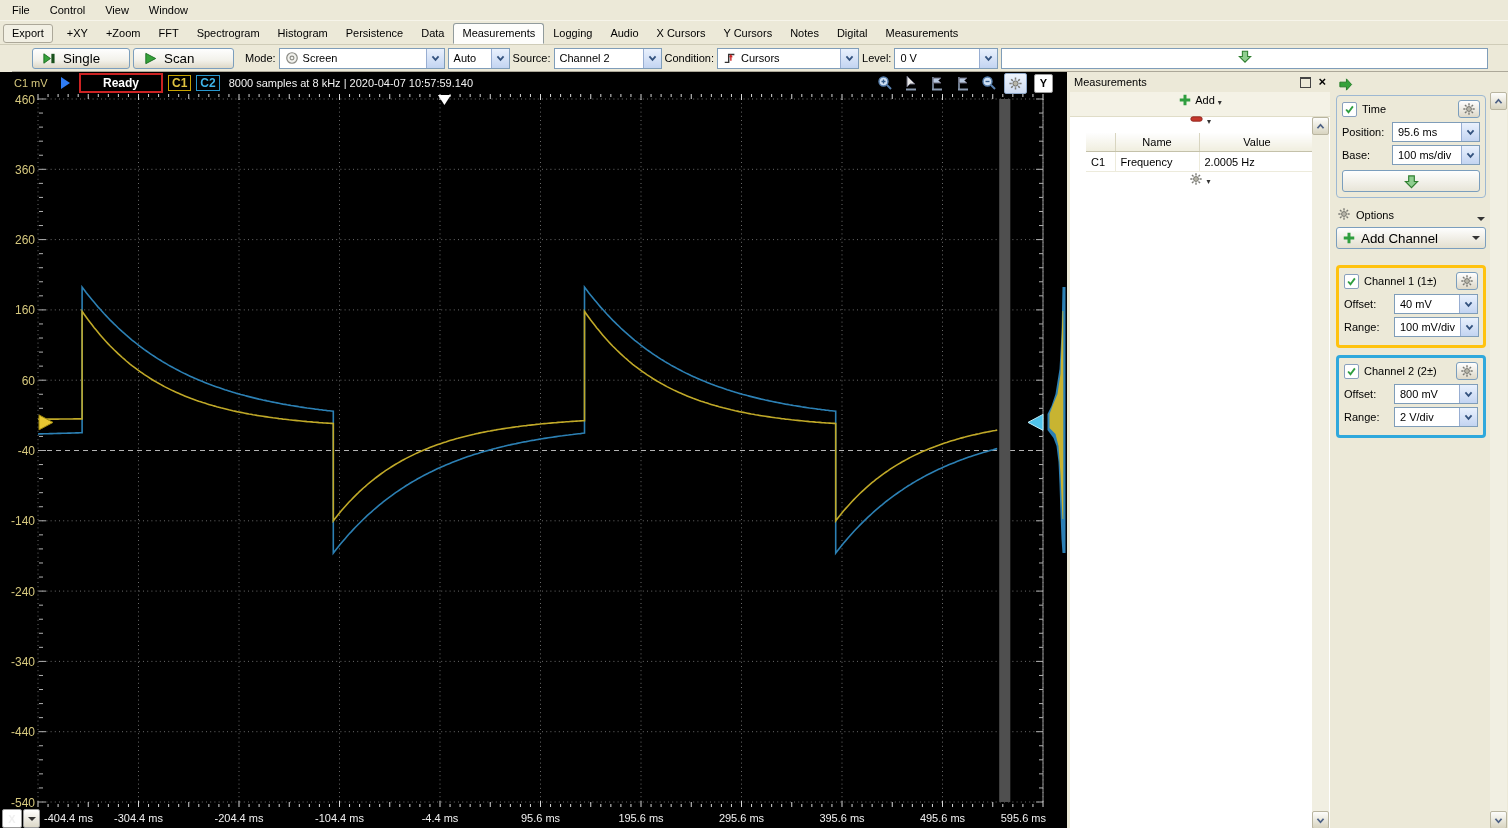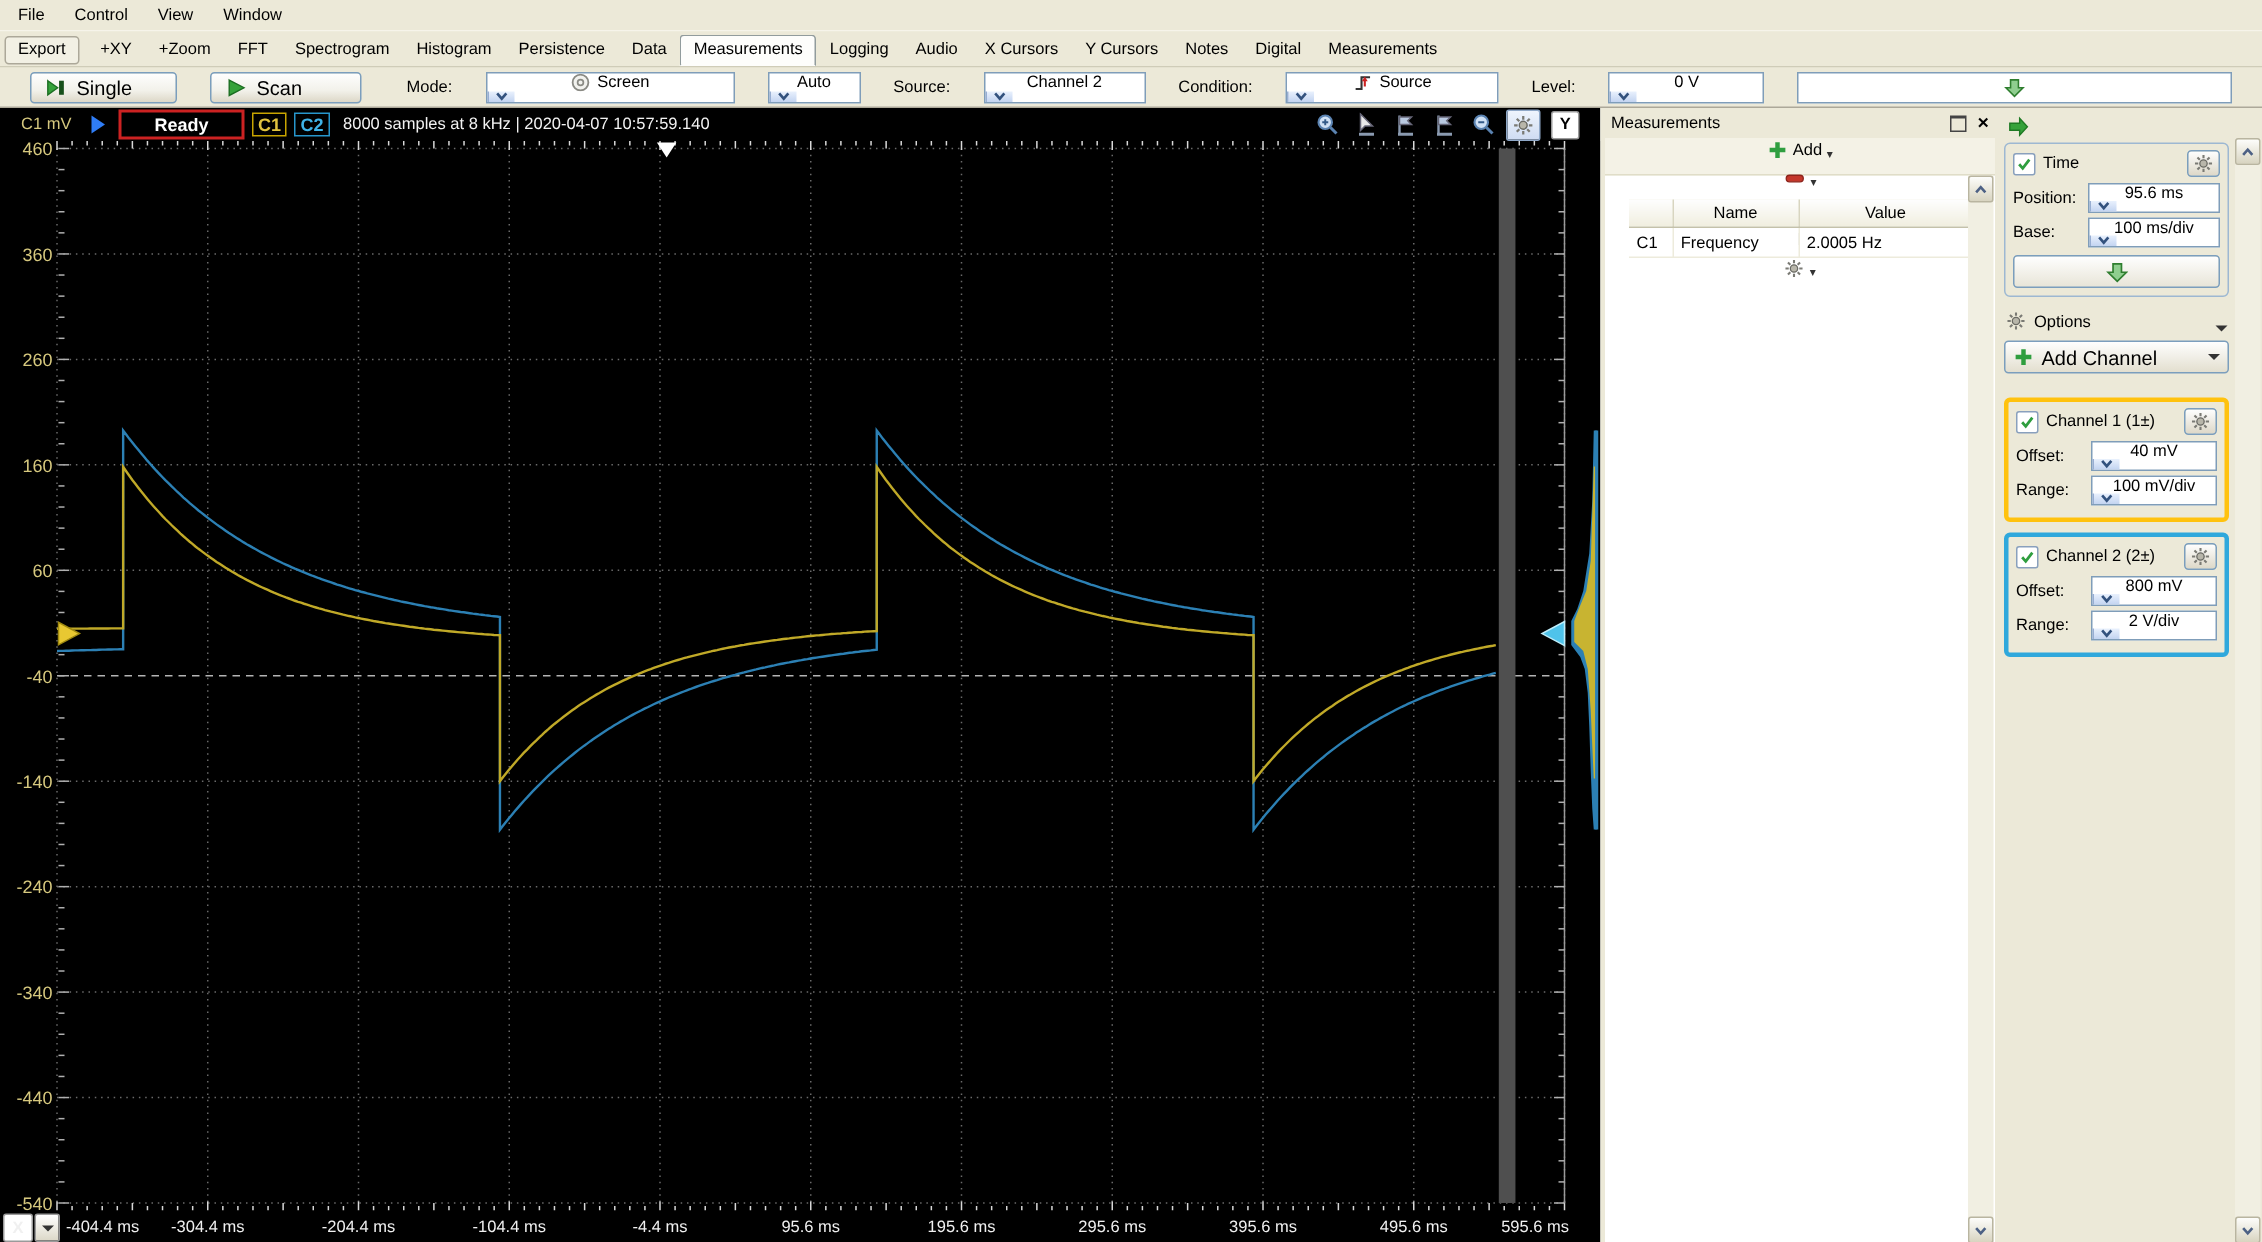--- a/index.html
+++ b/index.html
@@ -4,25 +4,25 @@
 <style>
   html,body{margin:0;padding:0;}
   body{width:1508px;height:828px;overflow:hidden;background:#ece9d8;color:#000;
        font-family:"Liberation Sans",sans-serif;font-size:11px;-webkit-font-smoothing:none;}
   .menubar{height:20px;display:flex;align-items:center;padding-left:2px;background:#ece9d8;border-bottom:1px solid #f6f4ea;}
   .menu-item{padding:3px 10px;cursor:default;}
   .tabbar{height:22px;display:flex;align-items:flex-end;background:#ece9d8;border-bottom:1px solid #cfccb8;padding:1px 2px 0 2px;}
   .tab{padding:3px 8px 4px 8px;border:1px solid transparent;white-space:nowrap;}
   .tab.boxed{border:1px solid #aca899;border-radius:3px;background:#f2f0e4;margin:0 5px 1px 1px;padding:2px 8px 3px 8px;}
   .tab.selected{background:#fdfdfb;border:1px solid #919b9c;border-bottom-color:#fdfdfb;border-radius:3px 3px 0 0;}
-  .controlbar{height:26px;display:flex;align-items:center;gap:22px;padding:0 20px;background:#ece9d8;border-bottom:1px solid #aca899;}
+  .controlbar{height:26px;display:flex;align-items:center;gap:3px;padding:0 20px;background:#ece9d8;border-bottom:1px solid #aca899;margin-left:12px;}
   .xp-btn{display:inline-flex;align-items:center;gap:6px;height:21px;box-sizing:border-box;
           border:1px solid #7b9ebd;border-radius:3px;padding:0 9px;
           background:linear-gradient(#fefefe,#f2f1ea 60%,#ddd8c8);}
-  .combo{display:inline-flex;align-items:center;height:21px;box-sizing:border-box;border:1px solid #7f9db9;background:#fff;flex-direction:column;}
+  .combo{display:inline-flex;height:21px;box-sizing:border-box;border:1px solid #7f9db9;background:#fff;}
   .combo .val{flex:1;padding:0 5px;white-space:nowrap;overflow:hidden;display:flex;align-items:center;gap:4px;}
   .combo .dd{width:17px;align-self:stretch;display:flex;align-items:center;justify-content:center;
              background:linear-gradient(#e9f1fd,#c3d4f1);border-left:1px solid #98aed2;}
   .ctl-label{white-space:nowrap;}
   .main{display:flex;height:758px;}
   
   .scope{width:1067px;background:#000;display:flex;flex-direction:column;box-sizing:border-box;}
   .scope-status{height:22px;display:flex;align-items:center;gap:5px;padding:0 14px;color:#fff;}
   .axis-unit{color:#d6c87e;width:38px;}
   .blue-arrow{width:0;height:0;border-left:9px solid #2f7df6;border-top:6px solid transparent;border-bottom:6px solid transparent;margin:0 4px;}
@@ -231,21 +231,21 @@
           <use href="#i-chev"></use>
         </svg>
       </span>
   </div>
   <span class="ctl-label">Condition:</span>
   <div class="combo" style="width:142px">
     <span class="val">
         <svg width="14" height="14">
           <use href="#i-rising"></use>
         </svg>
-        <span>Source</span>
+        <span>Cursors</span>
       </span>
     <span class="dd">
         <svg width="9" height="7">
           <use href="#i-chev"></use>
         </svg>
       </span>
   </div>
   <span class="ctl-label">Level:</span>
   <div class="combo" style="width:104px">
     <span class="val">0 V</span>

